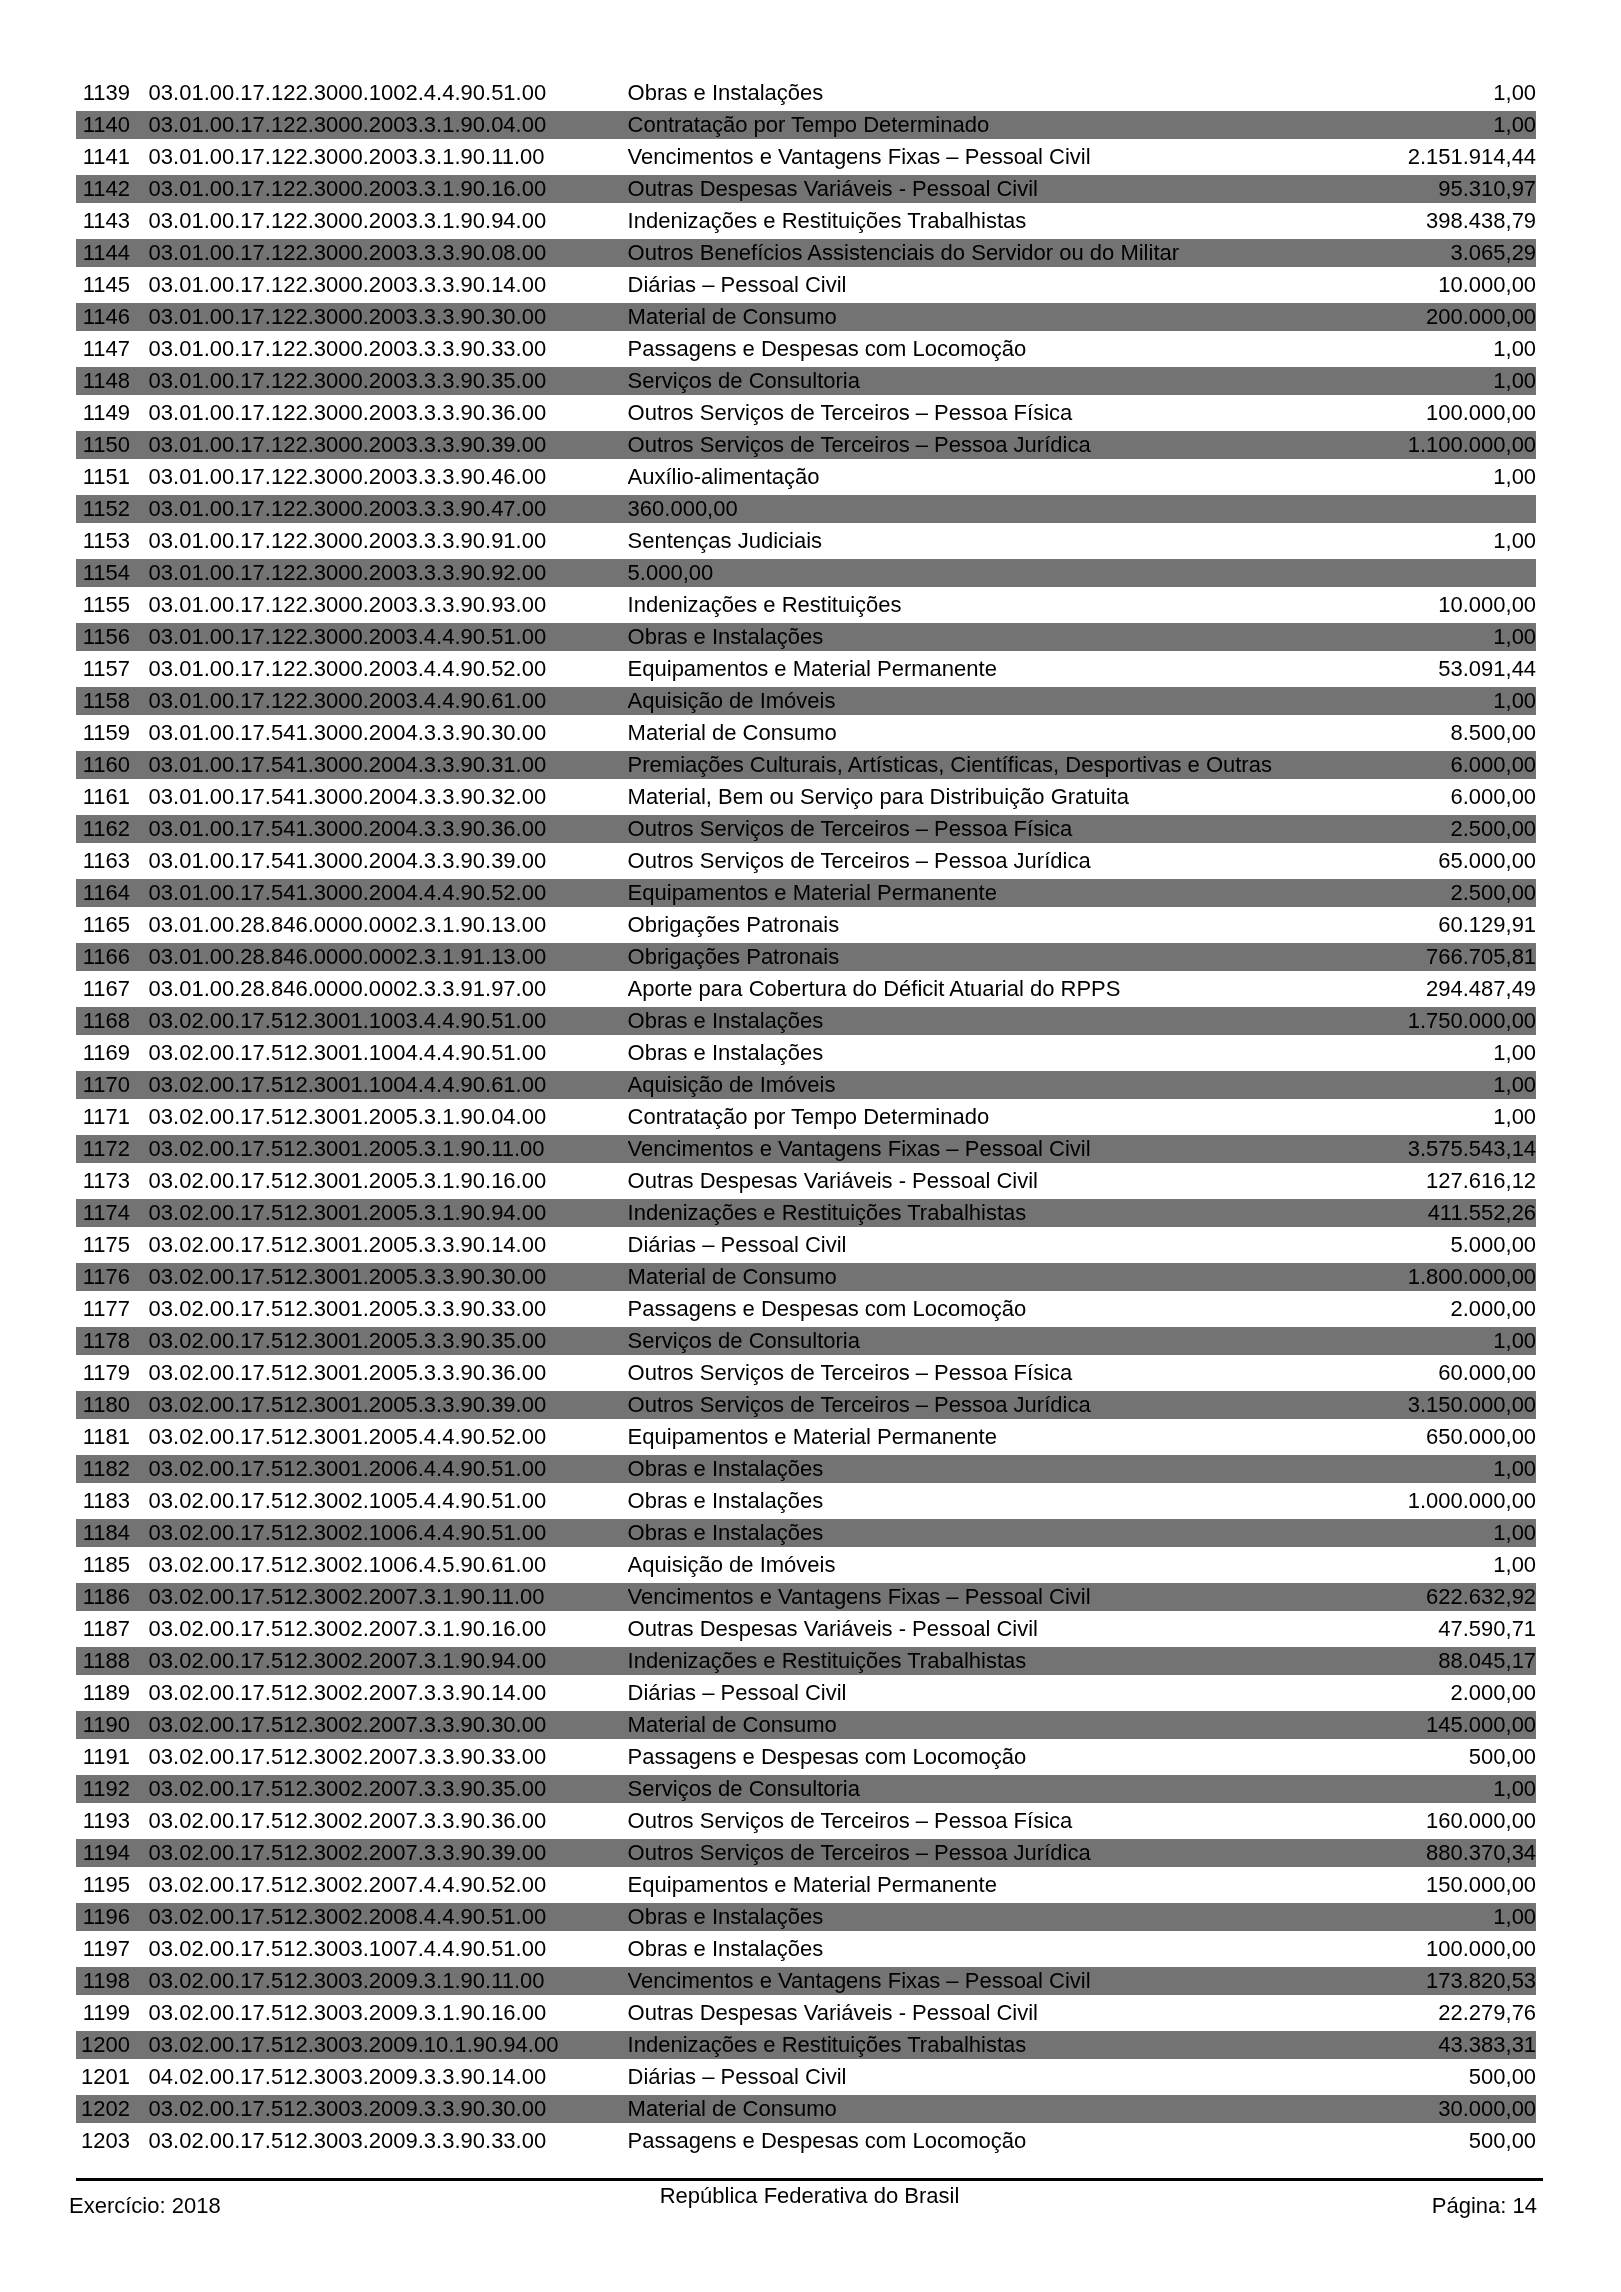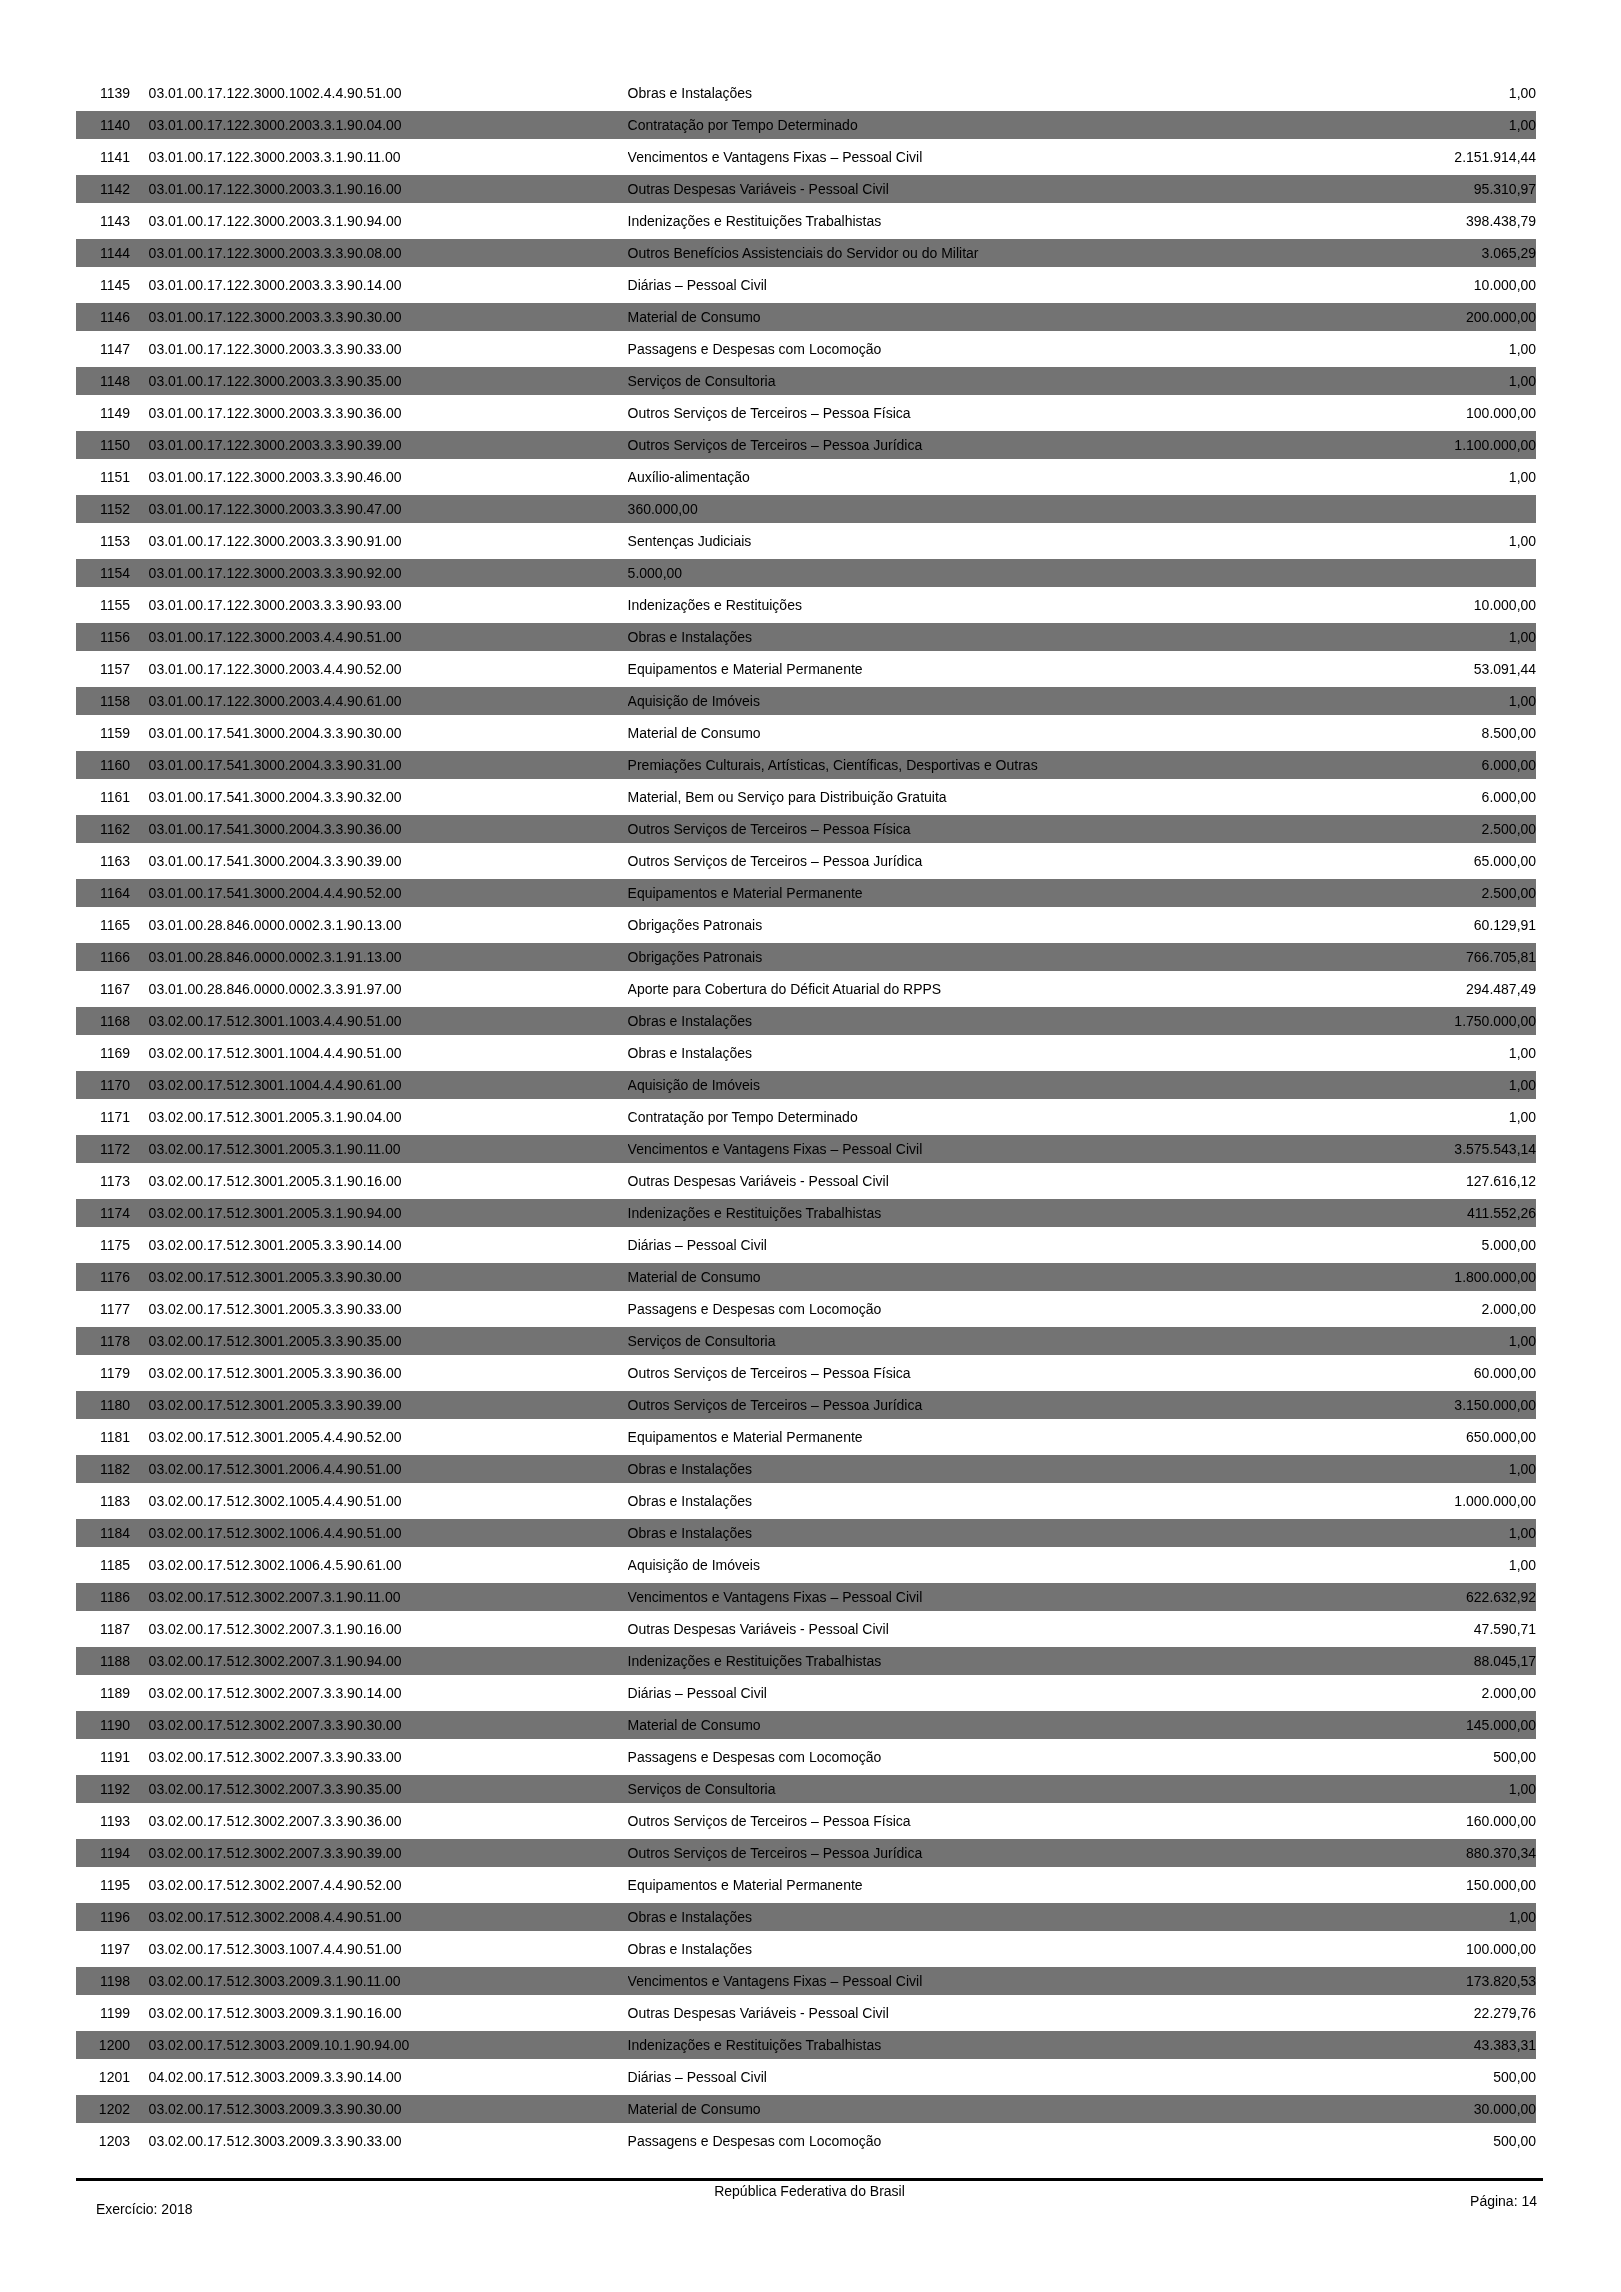--- a/index.html
+++ b/index.html
@@ -6,21 +6,21 @@
     margin: 0;
     padding: 0;
     background: #ffffff;
   }
   .page {
     position: relative;
     width: 1621px;
     height: 2293px;
     background: #ffffff;
     font-family: "Liberation Sans", sans-serif;
-    font-size: 14px;
+    font-size: 22px;
     color: #000000;
     overflow: hidden;
   }
   .budget-table {
     position: absolute;
     top: 77px;
     left: 76px;
     width: 1467px;
   }
   .row {
@@ -44,23 +44,22 @@
     position: absolute;
     top: 2178px;
     left: 76px;
     width: 1467px;
     height: 2.9px;
     background: #000000;
   }
   .footer-exercise {
     position: absolute;
     top: 2193px;
-    left: 96px;
+    left: 69px;
     white-space: nowrap;
-    margin-top: 8px;
   }
   .footer-country {
     position: absolute;
     top: 2183px;
     left: 76px;
     width: 1467px;
     text-align: center;
     white-space: nowrap;
   }
   .footer-page {

